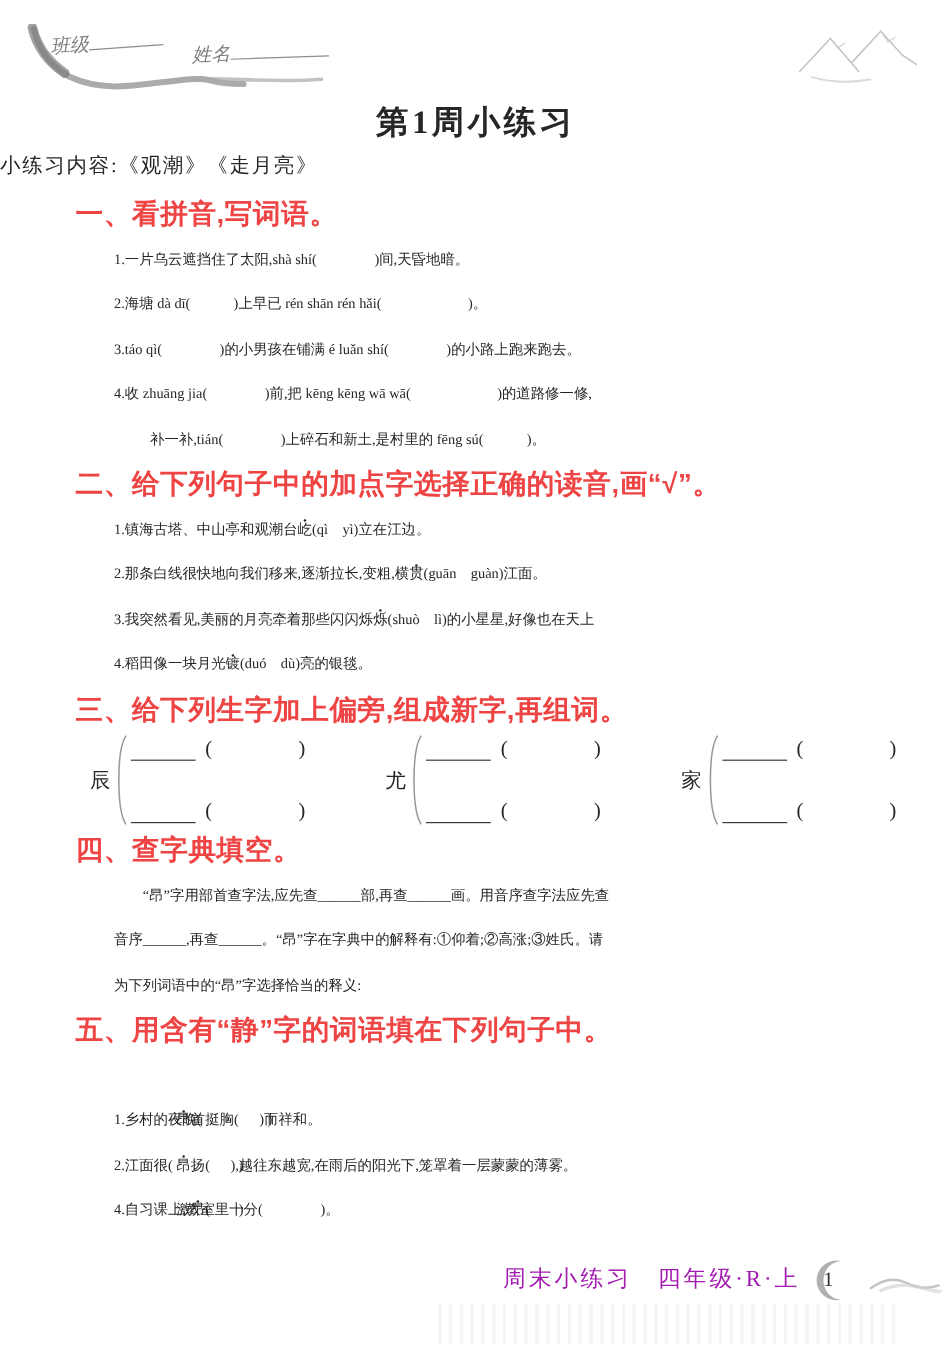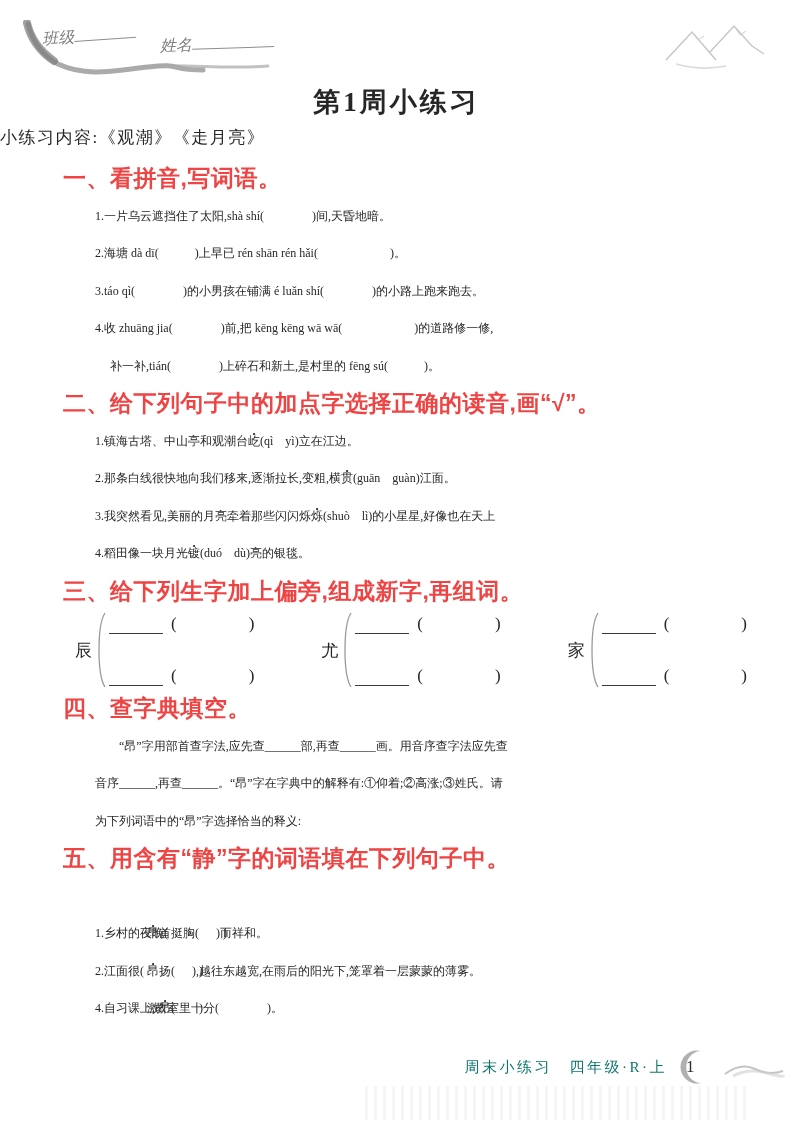--- a/index.html
+++ b/index.html
@@ -19,39 +19,39 @@
   
   .title{margin:0;padding-top:84px;text-align:center;font-size:27px;font-weight:bold;
          line-height:36px;letter-spacing:3px;}
   .subtitle{text-align:left;font-size:17px;line-height:28px;margin-top:4px;letter-spacing:1.5px;}
   
   .content{padding:8px 36px 0 63px;}
   .line{height:37.5px;line-height:37.5px;font-size:12px;white-space:pre-wrap;overflow:visible;}
   .sec-heading{font-family:"Liberation Sans","DejaVu Sans",sans-serif;font-weight:700;
                font-size:23px;letter-spacing:0.5px;color:#ef4444;}
   .indent1{margin-left:32px;}
-  .indent2{margin-left:47px;}
+  .indent2{margin-left:62px;}
   .para-line{margin-left:32px;}
   .dotted{position:relative;}
   .dotted::after{content:"•";position:absolute;left:50%;bottom:-0.62em;transform:translateX(-50%);
                  font-size:9px;color:#1e1e1e;}
   
   .wz-block{display:flex;justify-content:space-between;margin-left:12px;width:672px;height:80px;
             align-items:center;}
   .wz-group{display:flex;align-items:center;}
   .wz-char{font-size:17px;margin-right:2px;}
   .wz-col{display:flex;flex-direction:column;justify-content:space-between;height:72px;margin-left:2px;}
   .wz-row{display:flex;align-items:flex-end;font-size:17px;line-height:20px;}
   .wz-blank{display:inline-block;width:54px;border-bottom:1.4px solid #3a3a3a;height:18px;margin-right:8px;}
   .wz-gap{display:inline-block;width:72px;}
   .word-row{margin-left:66px;}
   .word-item{margin-right:44px;}
   
   .footer{position:absolute;top:1048px;right:8px;display:flex;align-items:center;gap:6px;}
-  .footer-text{font-size:15px;color:#0f766e;letter-spacing:2.5px;line-height:34px;}
+  .footer-text{font-size:19px;color:#a21caf;letter-spacing:2.5px;line-height:34px;}
   .page-moon{position:relative;width:44px;height:38px;}
   .page-num{position:absolute;left:13px;top:9px;font-size:17px;color:#2e2e2e;}
   .stripes{position:absolute;left:365px;top:1086px;width:382px;height:34px;
            background:repeating-linear-gradient(90deg,#ececec 0 3px,#ffffff 3px 9px);opacity:0.5;}
 </style>
 </head>
 <body>
 
 <div class="page">
 

